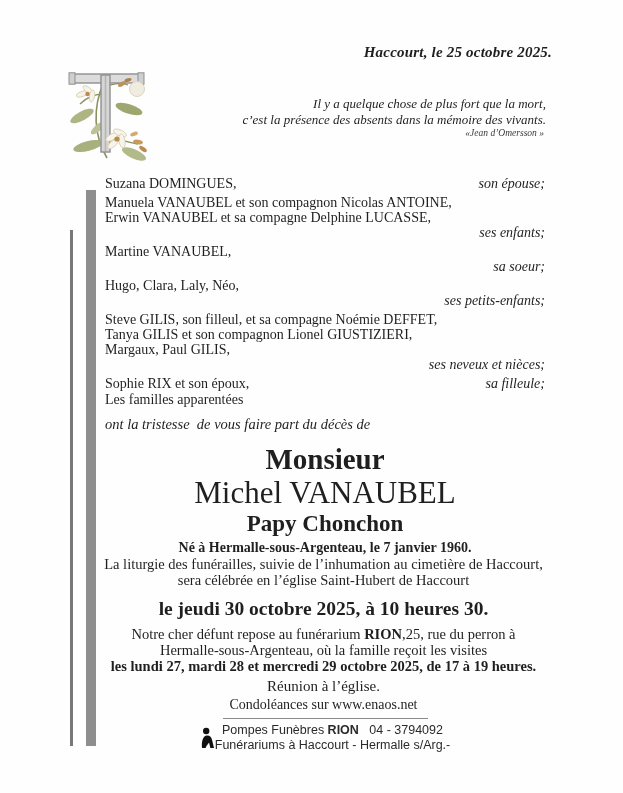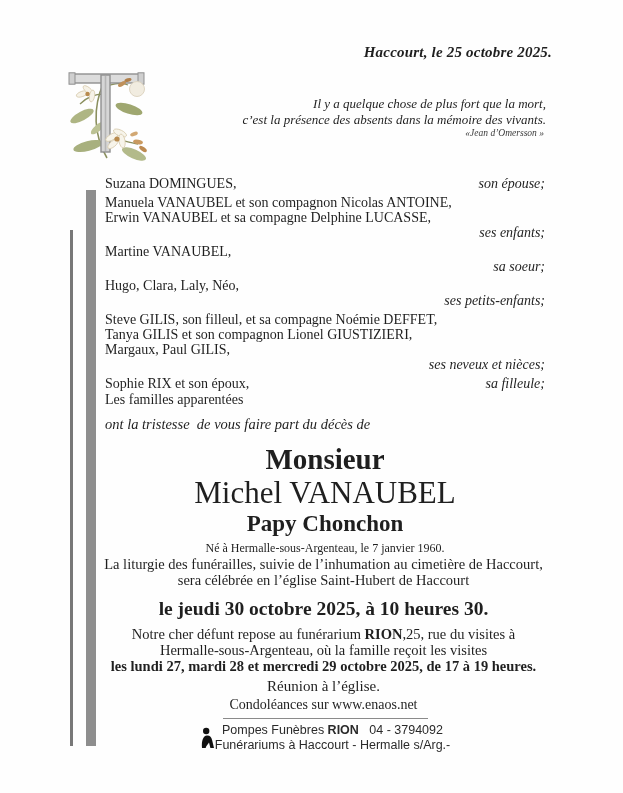--- a/index.html
+++ b/index.html
@@ -36,21 +36,21 @@
 
   
   .announce { position:absolute; top:392px; left:105px; font-size:14px; }
   .announce .sadness { font-style:italic; margin-top:8px; font-size:14.5px; white-space:pre-wrap; }
 
   
   .title-block { position:absolute; top:443px; left:105px; right:78px; text-align:center; }
   .t-monsieur { font-size:29px; font-weight:bold; line-height:33px; }
   .t-name     { font-size:31px; font-weight:normal; line-height:34px; }
   .t-nick     { font-size:23px; font-weight:bold; line-height:27px; }
-  .t-birth    { font-size:12px; font-weight:normal; line-height:18px; margin-top:2px; }
+  .t-birth    { font-size:14px; font-weight:bold; line-height:18px; margin-top:2px; }
 
   
   .ceremony { position:absolute; top:556px; left:90px; right:66px; text-align:center; font-size:14.5px; line-height:16px; }
   .c-dateline { font-size:19.5px; font-weight:bold; margin-top:9px; line-height:23px; }
   .c-repose { margin-top:6px; }
   .c-visits { font-weight:bold; }
   .c-reunion { margin-top:3px; font-size:15px; line-height:18px; }
   .c-condo { margin-top:2px; font-size:14px; }
   .b { font-weight:bold; }
 
@@ -188,21 +188,21 @@
     <div class="t-monsieur">Monsieur</div>
     <div class="t-name">Michel VANAUBEL</div>
     <div class="t-nick">Papy Chonchon</div>
     <div class="t-birth">Né à Hermalle-sous-Argenteau, le 7 janvier 1960.</div>
   </div>
 
   <div class="ceremony">
     <div>La liturgie des funérailles, suivie de l’inhumation au cimetière de Haccourt,</div>
     <div>sera célébrée en l’église Saint-Hubert de Haccourt</div>
     <div class="c-dateline">le jeudi 30 octobre 2025, à 10 heures 30.</div>
-    <div class="c-repose"><span>Notre cher défunt repose au funérarium </span><span class="b">RION</span><span>,25, rue du visites à</span></div>
+    <div class="c-repose"><span>Notre cher défunt repose au funérarium </span><span class="b">RION</span><span>,25, rue du perron à</span></div>
     <div>Hermalle-sous-Argenteau, où la famille reçoit les visites</div>
     <div class="c-visits">les lundi 27, mardi 28 et mercredi 29 octobre 2025, de 17 à 19 heures.</div>
     <div class="c-reunion">Réunion à l’église.</div>
     <div class="c-condo">Condoléances sur www.enaos.net</div>
   </div>
 
   <div class="footer">
     <div class="f-divider"></div>
     <div class="f-row">
       <span class="f-logo">

